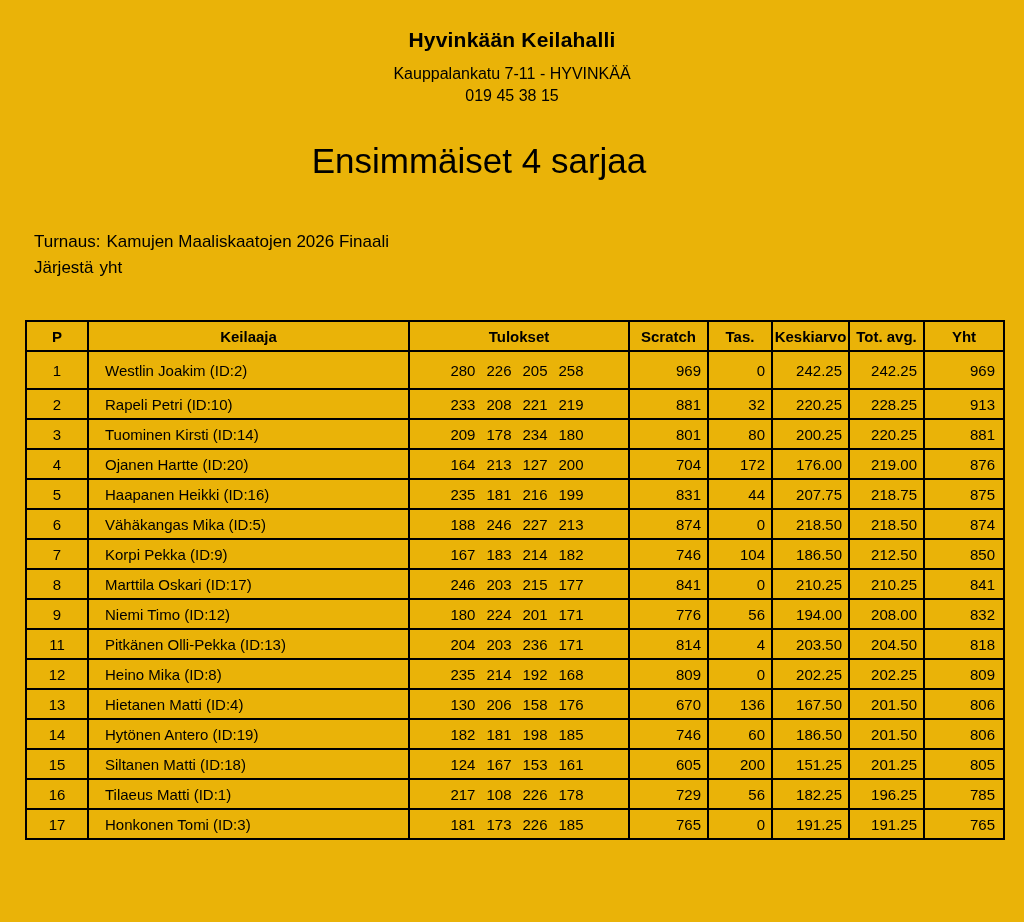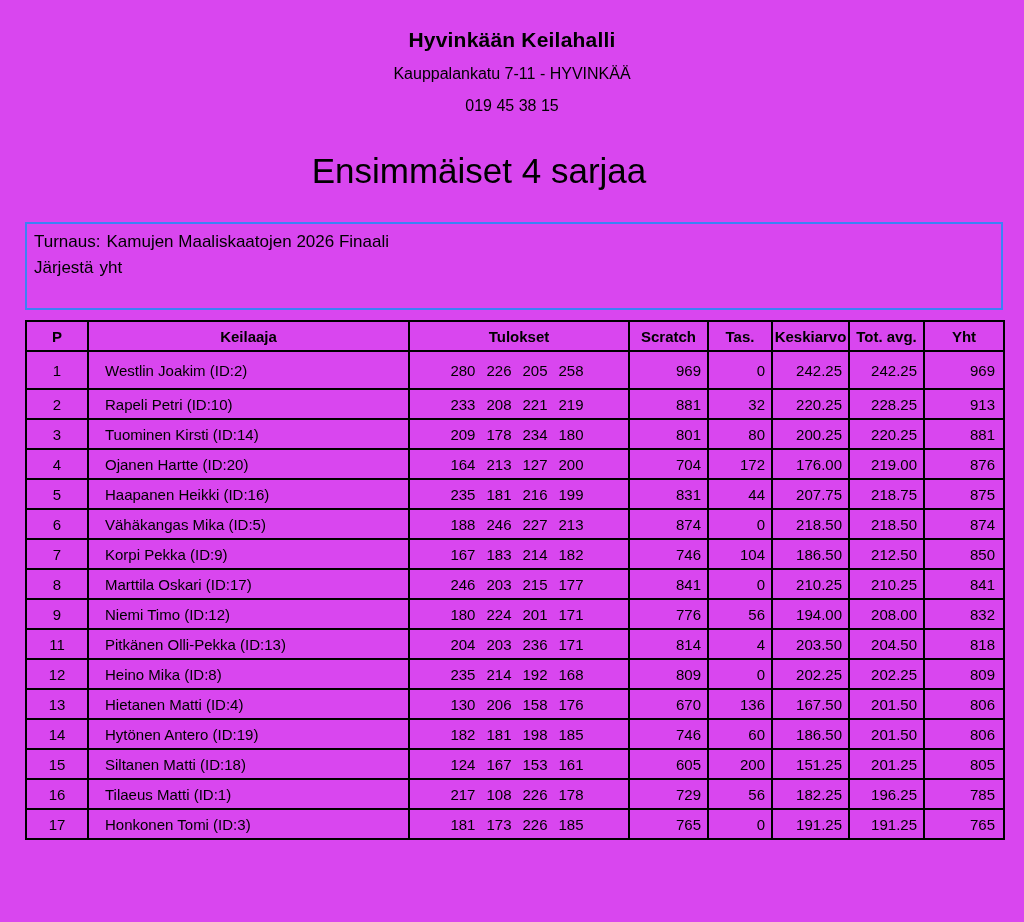--- a/index.html
+++ b/index.html
@@ -6,58 +6,58 @@
     margin: 0;
     padding: 0;
     background: #ffffff;
     color: #000000;
     font-family: "Liberation Sans", "DejaVu Sans", sans-serif;
   }
   .page {
     position: relative;
     width: 1024px;
     height: 922px;
-    background: #d946ef;
+    background: #eab308;
     overflow: hidden;
   }
 
   
   .report-header {
     text-align: center;
     padding-top: 28px;
   }
   .venue-name {
     font-size: 21px;
     font-weight: bold;
     letter-spacing: 0.2px;
   }
   .venue-address {
     font-size: 16px;
     margin-top: 13px;
   }
   .venue-phone {
     font-size: 16px;
-    margin-top: 14px;
+    margin-top: 4px;
   }
   .report-title {
     font-size: 35px;
     font-weight: normal;
     margin: 36px 66px 0 0;   
     text-align: center;
   }
 
   
   .info-box {
     box-sizing: border-box;
     position: absolute;
     left: 25px;
     top: 222px;
     width: 978px;
     height: 88px;
-    border: 2px solid #3b82f6;
+    border: 2px solid #eab308;
     padding: 5px 8px 0 7px;
   }
   .info-line {
     font-size: 17px;
     line-height: 26px;
     white-space: nowrap;
   }
   .info-label { margin-right: 6px; }
 
   

